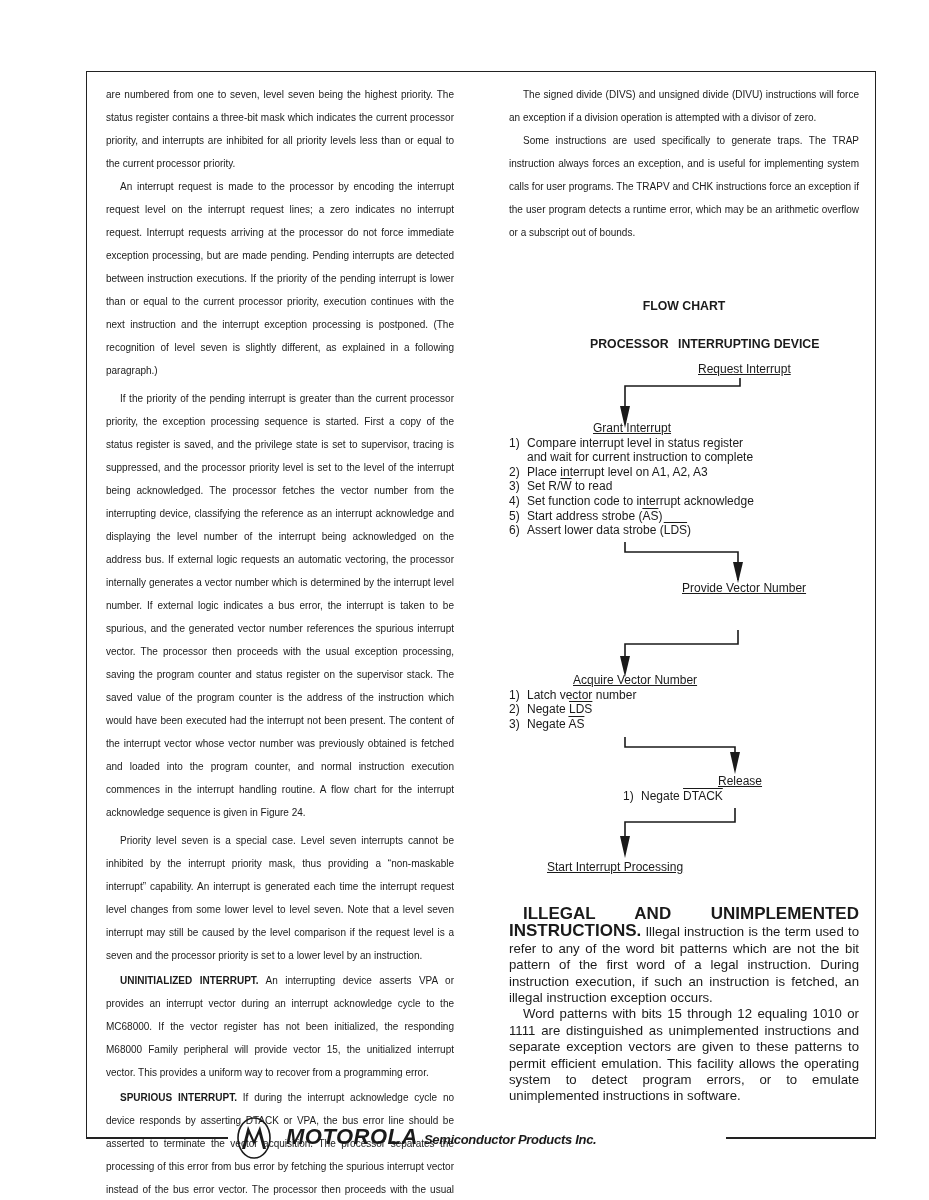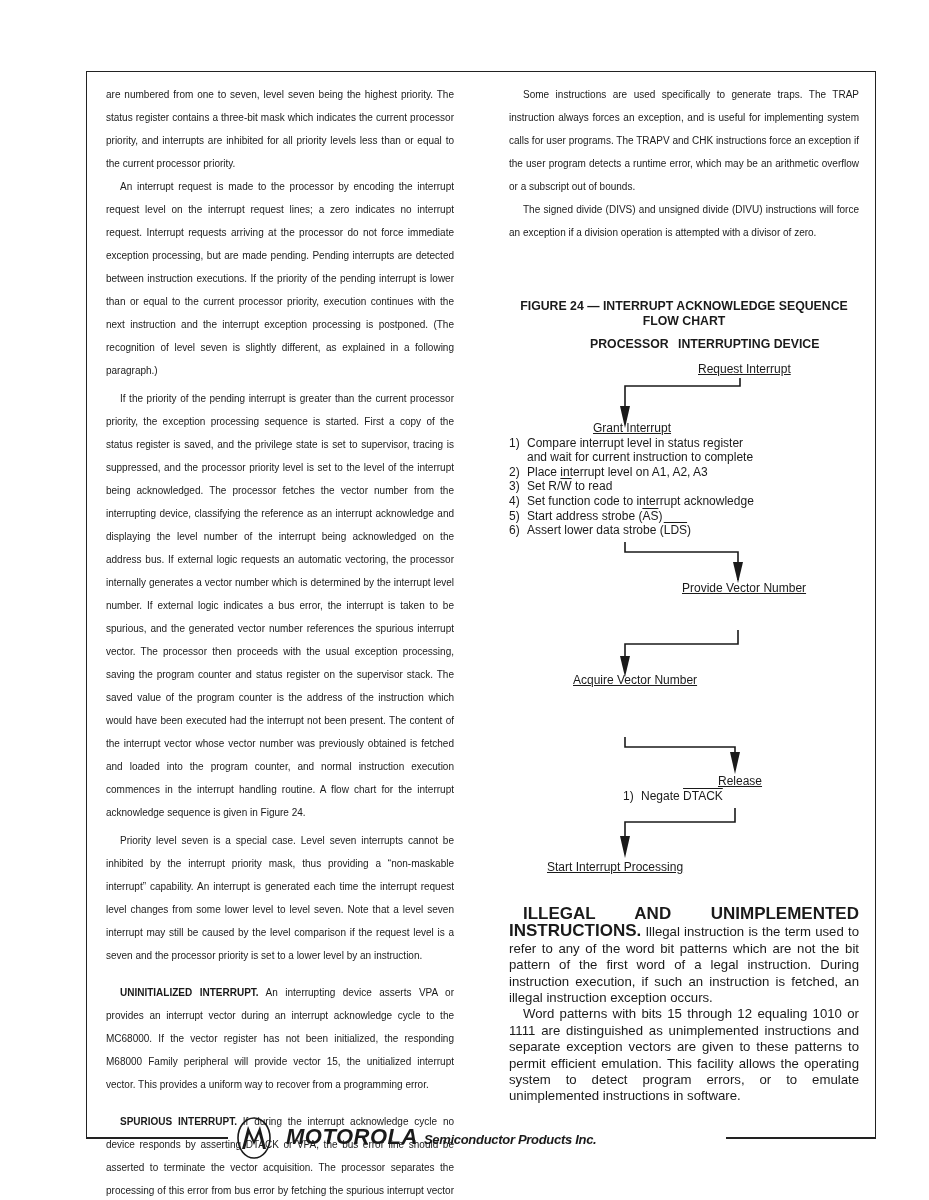--- a/index.html
+++ b/index.html
@@ -6,21 +6,21 @@
   body { width:929px; height:1200px; position:relative; overflow:hidden; color:#1a1a1a;
          font-family:"Liberation Sans", "DejaVu Sans", sans-serif; }
   .frame { position:absolute; left:86px; top:71px; width:790px; height:1066px;
            border-left:1.5px solid #222; border-right:1.5px solid #222; border-top:1.5px solid #222; box-sizing:border-box; }
   .col { position:absolute; font-size:10px; line-height:23px; text-align:justify; }
   .col-left { left:106px; top:83px; width:348px; }
   .col-right { left:509px; top:83px; width:350px; }
   .col p { margin:0; text-indent:14px; }
   .col p.first { text-indent:0; }
   .col p.gap { margin-top:5px; }
-  .col p.section { margin-top:14px; }
+  .col p.section { margin-top:2px; }
   .hd { font-weight:bold; }
   .fig-title { position:absolute; left:509px; top:299px; width:350px; text-align:center;
                font-weight:bold; font-size:12.3px; line-height:14.5px; }
   .fig-cols { position:absolute; top:337px; font-weight:bold; font-size:12.3px; }
   .fc { position:absolute; font-size:12px; line-height:14.6px; white-space:nowrap; }
   .u { text-decoration:underline; }
   .ov { text-decoration:overline; }
   .steps { margin:0; padding:0; list-style:none; }
   .steps li { white-space:nowrap; }
   .steps .n { display:inline-block; width:18px; }
@@ -39,26 +39,25 @@
 <div class="col col-left">
   <p class="first">are numbered from one to seven, level seven being the highest priority. The status register contains a three-bit mask which indicates the current processor priority, and interrupts are inhibited for all priority levels less than or equal to the current processor priority.</p>
   <p>An interrupt request is made to the processor by encoding the interrupt request level on the interrupt request lines; a zero indicates no interrupt request. Interrupt requests arriving at the processor do not force immediate exception processing, but are made pending. Pending interrupts are detected between instruction executions. If the priority of the pending interrupt is lower than or equal to the current processor priority, execution continues with the next instruction and the interrupt exception processing is postponed. (The recognition of level seven is slightly different, as explained in a following paragraph.)</p>
   <p class="gap">If the priority of the pending interrupt is greater than the current processor priority, the exception processing sequence is started. First a copy of the status register is saved, and the privilege state is set to supervisor, tracing is suppressed, and the processor priority level is set to the level of the interrupt being acknowledged. The processor fetches the vector number from the interrupting device, classifying the reference as an interrupt acknowledge and displaying the level number of the interrupt being acknowledged on the address bus. If external logic requests an automatic vectoring, the processor internally generates a vector number which is determined by the interrupt level number. If external logic indicates a bus error, the interrupt is taken to be spurious, and the generated vector number references the spurious interrupt vector. The processor then proceeds with the usual exception processing, saving the program counter and status register on the supervisor stack. The saved value of the program counter is the address of the instruction which would have been executed had the interrupt not been present. The content of the interrupt vector whose vector number was previously obtained is fetched and loaded into the program counter, and normal instruction execution commences in the interrupt handling routine. A flow chart for the interrupt acknowledge sequence is given in Figure 24.</p>
   <p class="gap">Priority level seven is a special case. Level seven interrupts cannot be inhibited by the interrupt priority mask, thus providing a “non-maskable interrupt” capability. An interrupt is generated each time the interrupt request level changes from some lower level to level seven. Note that a level seven interrupt may still be caused by the level comparison if the request level is a seven and the processor priority is set to a lower level by an instruction.</p>
   <p class="section"><span class="hd">UNINITIALIZED INTERRUPT.</span><span> An interrupting device asserts VPA or provides an interrupt vector during an interrupt acknowledge cycle to the MC68000. If the vector register has not been initialized, the responding M68000 Family peripheral will provide vector 15, the unitialized interrupt vector. This provides a uniform way to recover from a programming error.</span></p>
   <p class="section"><span class="hd">SPURIOUS INTERRUPT.</span><span> If during the interrupt acknowledge cycle no device responds by asserting DTACK or VPA, the bus error line should be asserted to terminate the vector acquisition. The processor separates the processing of this error from bus error by fetching the spurious interrupt vector instead of the bus error vector. The processor then proceeds with the usual exception processing.</span></p>
 </div>
 
 <div class="col col-right">
+  <p>The signed divide (DIVS) and unsigned divide (DIVU) instructions will force an exception if a division operation is attempted with a divisor of zero.</p>
   <p>Some instructions are used specifically to generate traps. The TRAP instruction always forces an exception, and is useful for implementing system calls for user programs. The TRAPV and CHK instructions force an exception if the user program detects a runtime error, which may be an arithmetic overflow or a subscript out of bounds.</p>
-  <p>The signed divide (DIVS) and unsigned divide (DIVU) instructions will force an exception if a division operation is attempted with a divisor of zero.</p>
 </div>
 
 <div class="fig-title">
-  <div>FIGURE 24 — INTERRUPT ACKNOWLEDGE SEQUENCE</div>
   <div>FLOW CHART</div>
 </div>
 <div class="fig-cols" style="left:590px;">PROCESSOR</div>
 <div class="fig-cols" style="left:678px;">INTERRUPTING DEVICE</div>
 
 <svg class="lines" width="929" height="1200">
   <g stroke="#1a1a1a" stroke-width="1.6" fill="none">
     <path d="M740 378 V386 H625 V420"></path>
     <path d="M625 542 V552 H738 V580"></path>
     <path d="M738 630 V644 H625 V672"></path>
@@ -88,20 +87,25 @@
     <li><span class="n">6)</span><span>Assert lower data strobe (</span><span class="ov">LDS</span><span>)</span></li>
   </ul>
 </div>
 
 <div class="fc" style="left:618px; top:581px;text-align:center;">
   <div class="u" style="padding-left:64px;">Provide Vector Number</div>
 </div>
 
 <div class="fc" style="left:509px; top:673px;">
   <div class="u" style="padding-left:64px;text-align:center;">Acquire Vector Number</div>
+  <ul class="steps">
+    <li><span class="n">1)</span><span>Latch vector number</span></li>
+    <li><span class="n">2)</span><span>Negate </span><span class="ov">LDS</span></li>
+    <li><span class="n">3)</span><span>Negate </span><span class="ov">AS</span></li>
+  </ul>
 </div>
 
 <div class="fc" style="left:623px; top:774px;">
   <div class="u" style="padding-left:95px;">Release</div>
   <ul class="steps">
     <li><span class="n">1)</span><span>Negate </span><span class="ov">DTACK</span></li>
   </ul>
 </div>
 
 <div class="fc u" style="left:547px; top:860px;">Start Interrupt Processing</div>

